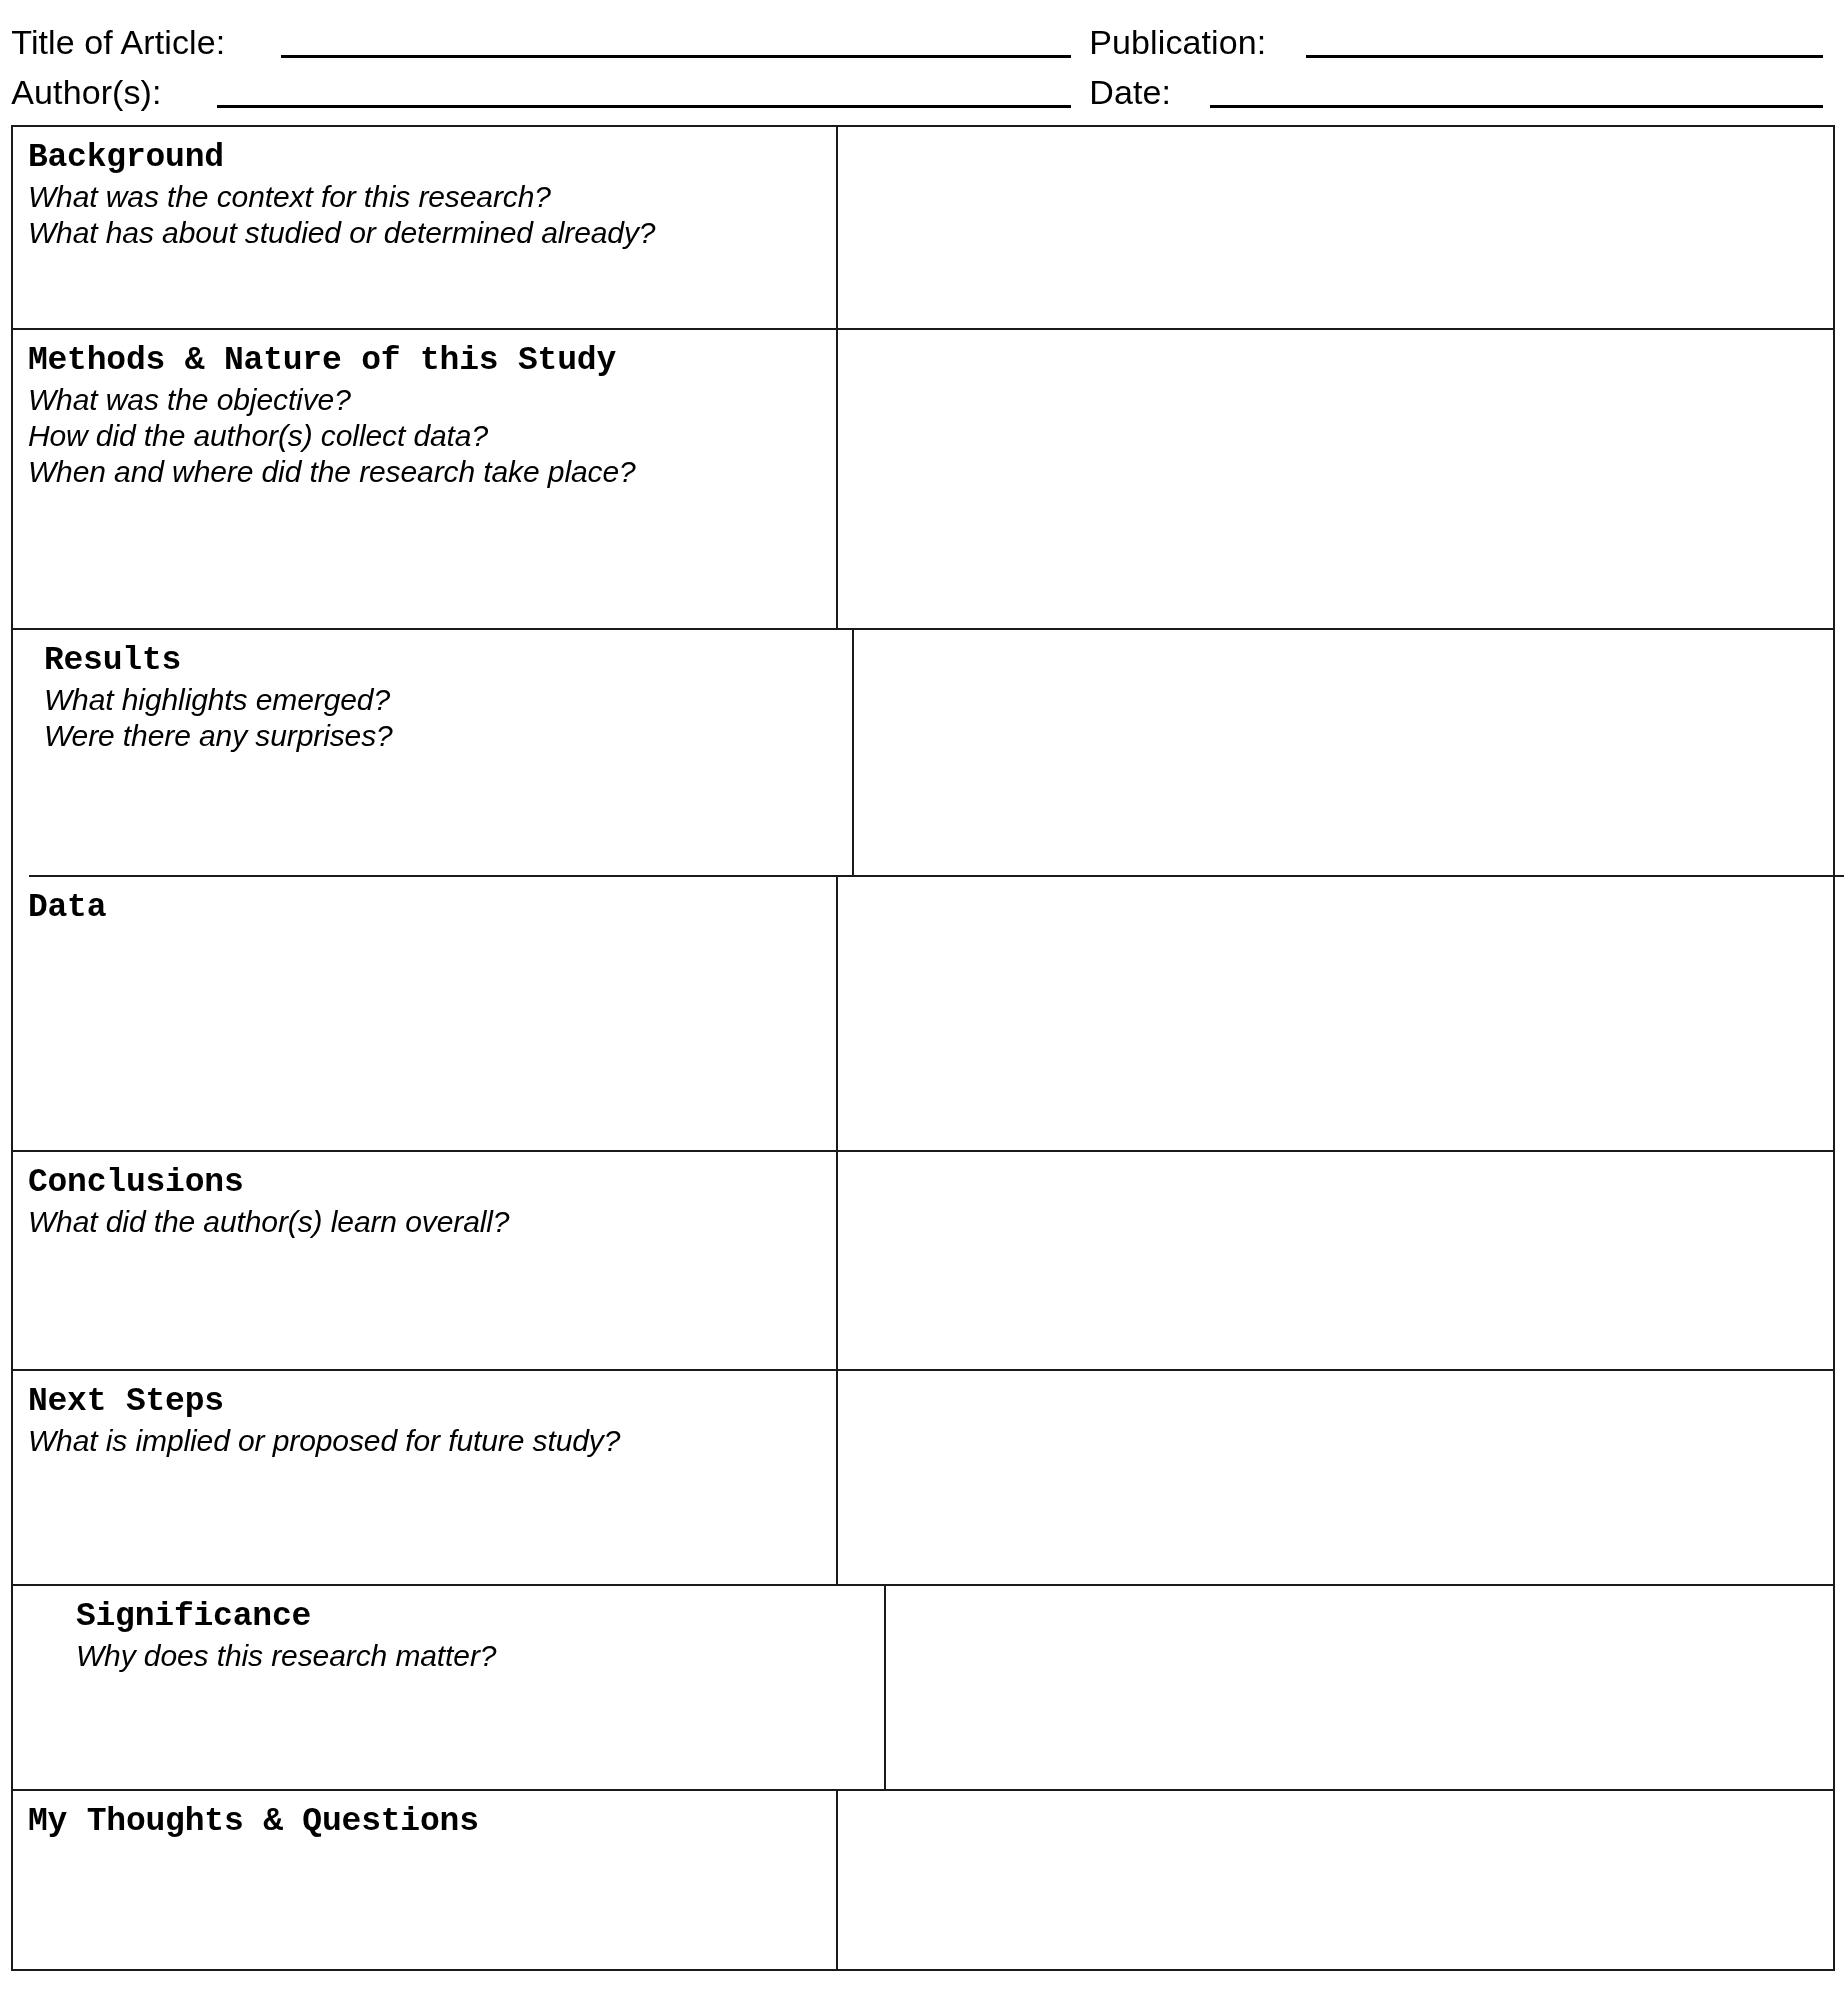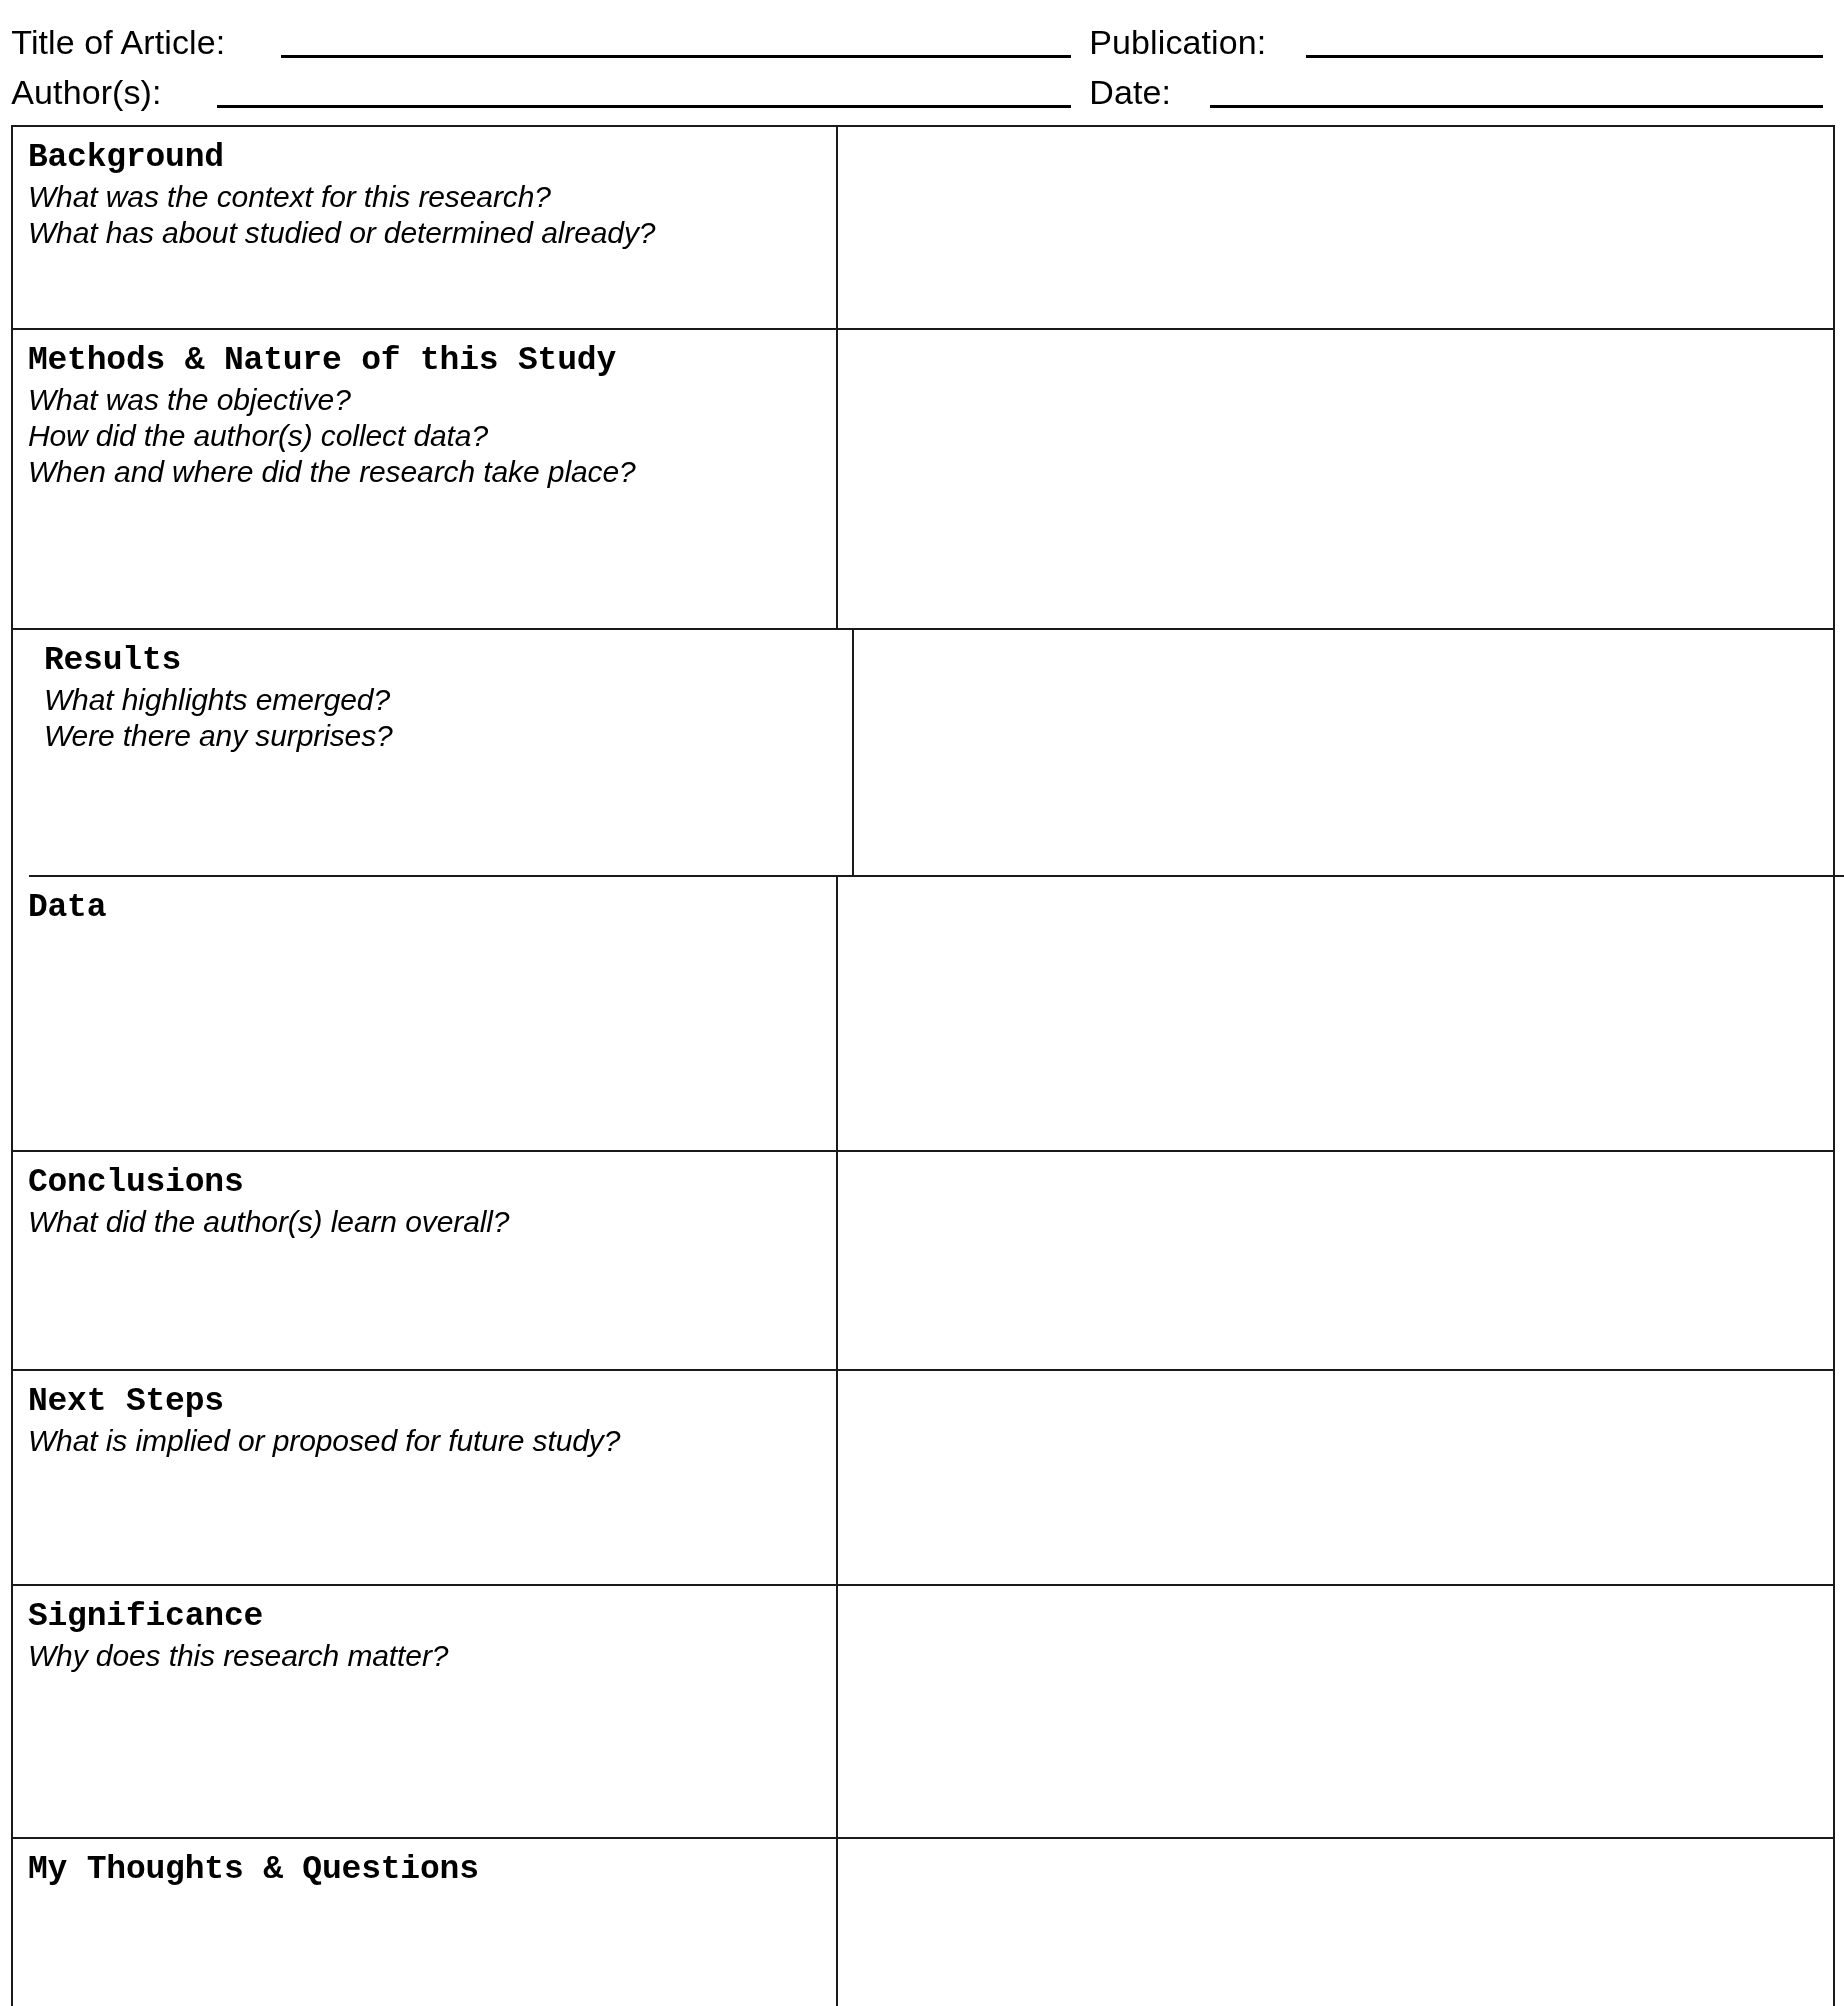--- a/index.html
+++ b/index.html
@@ -104,21 +104,21 @@
     white-space: pre-line;
   }
 
   
   .h-background   { height: 203px; }
   .h-methods      { height: 300px; }
   .h-results      { height: 247px; margin-left: 16px; }
   .h-data         { height: 275px; }
   .h-conclusions  { height: 219px; gap: 48px; }
   .h-nextsteps    { height: 215px; }
-  .h-significance { height: 253px; }
+  .h-significance { height: 205px; padding-left: 48px; }
   .h-thoughts     { height: 178px; }
 </style>
 </head>
 <body>
 
 <div class="page">
 
   <div class="header">
     <div class="header-row">
       <div class="field field-left">

